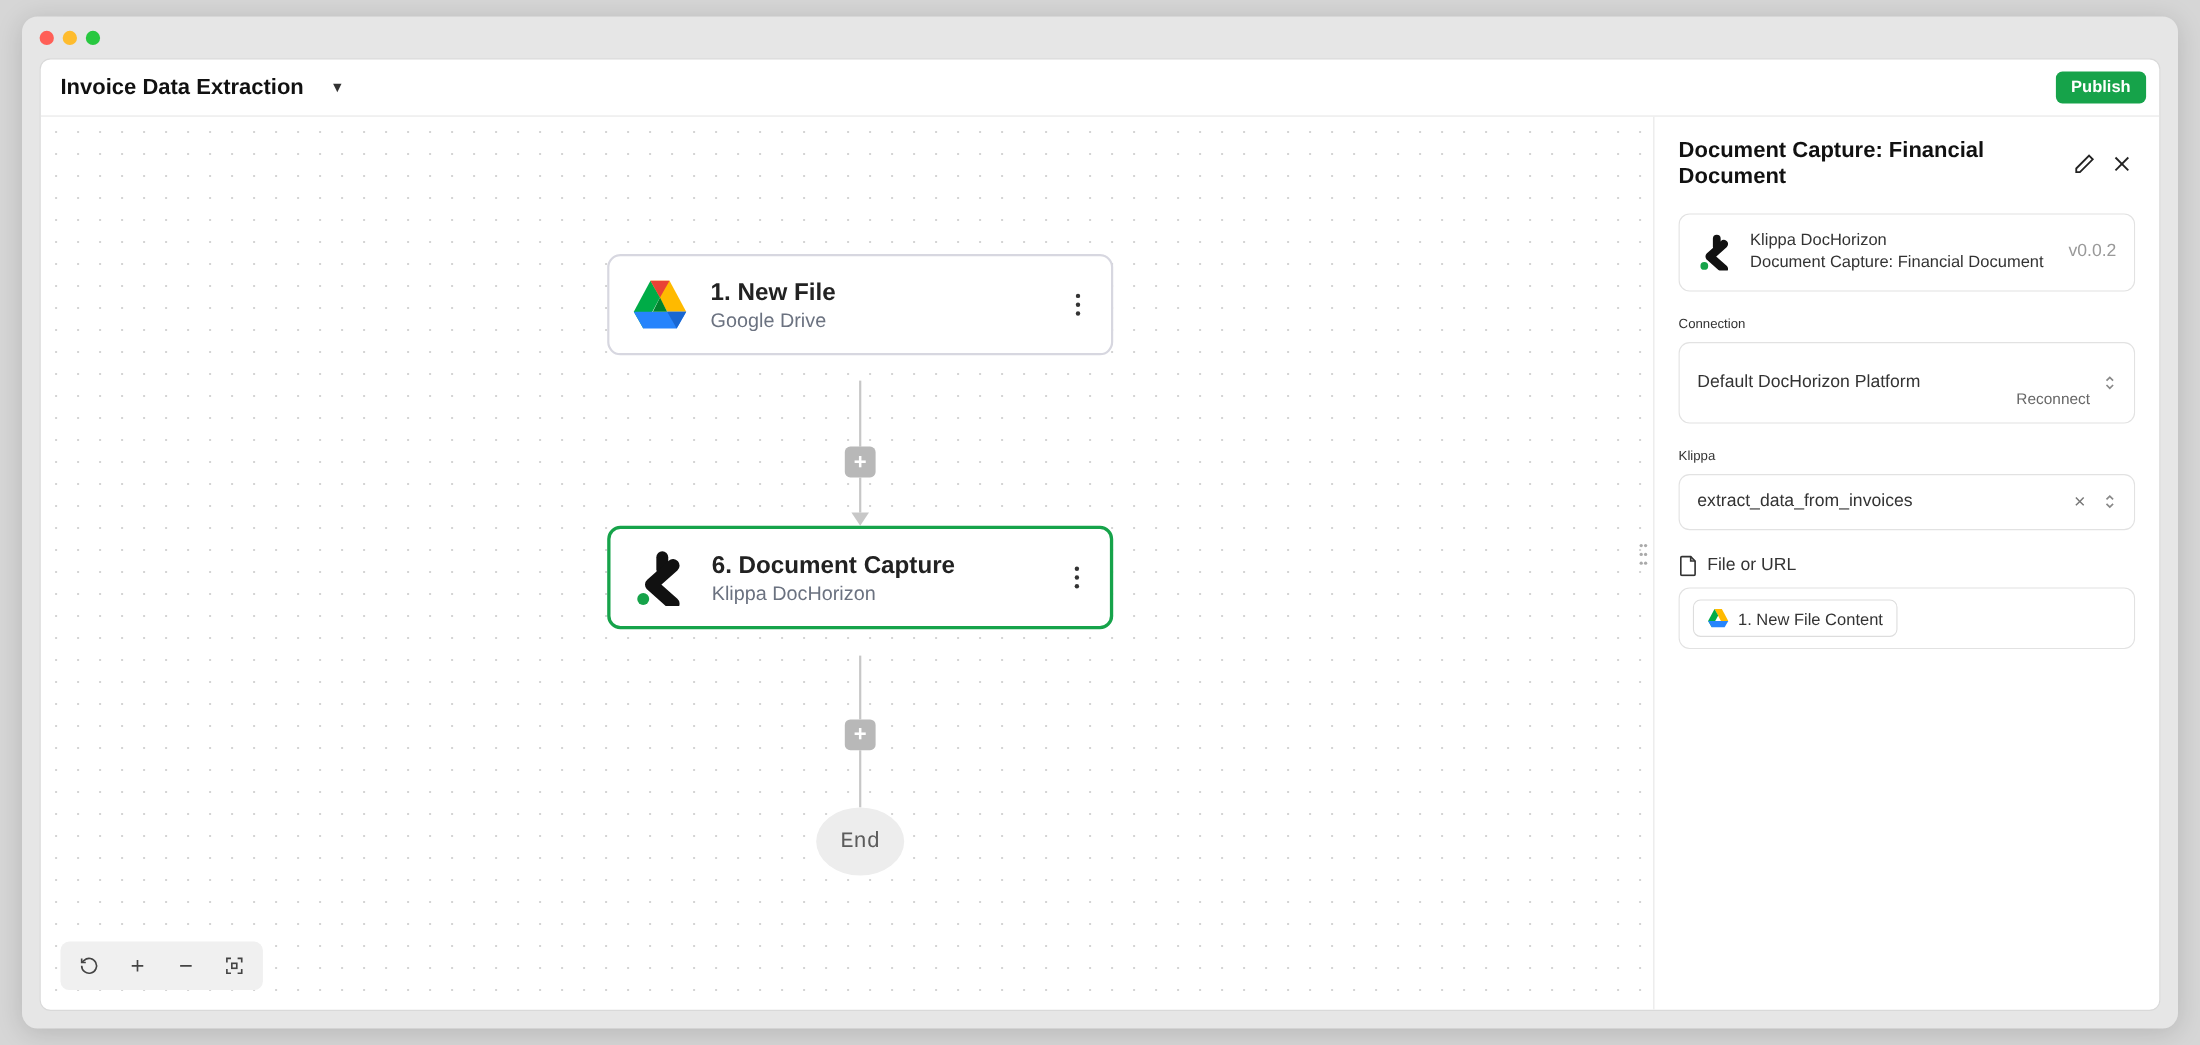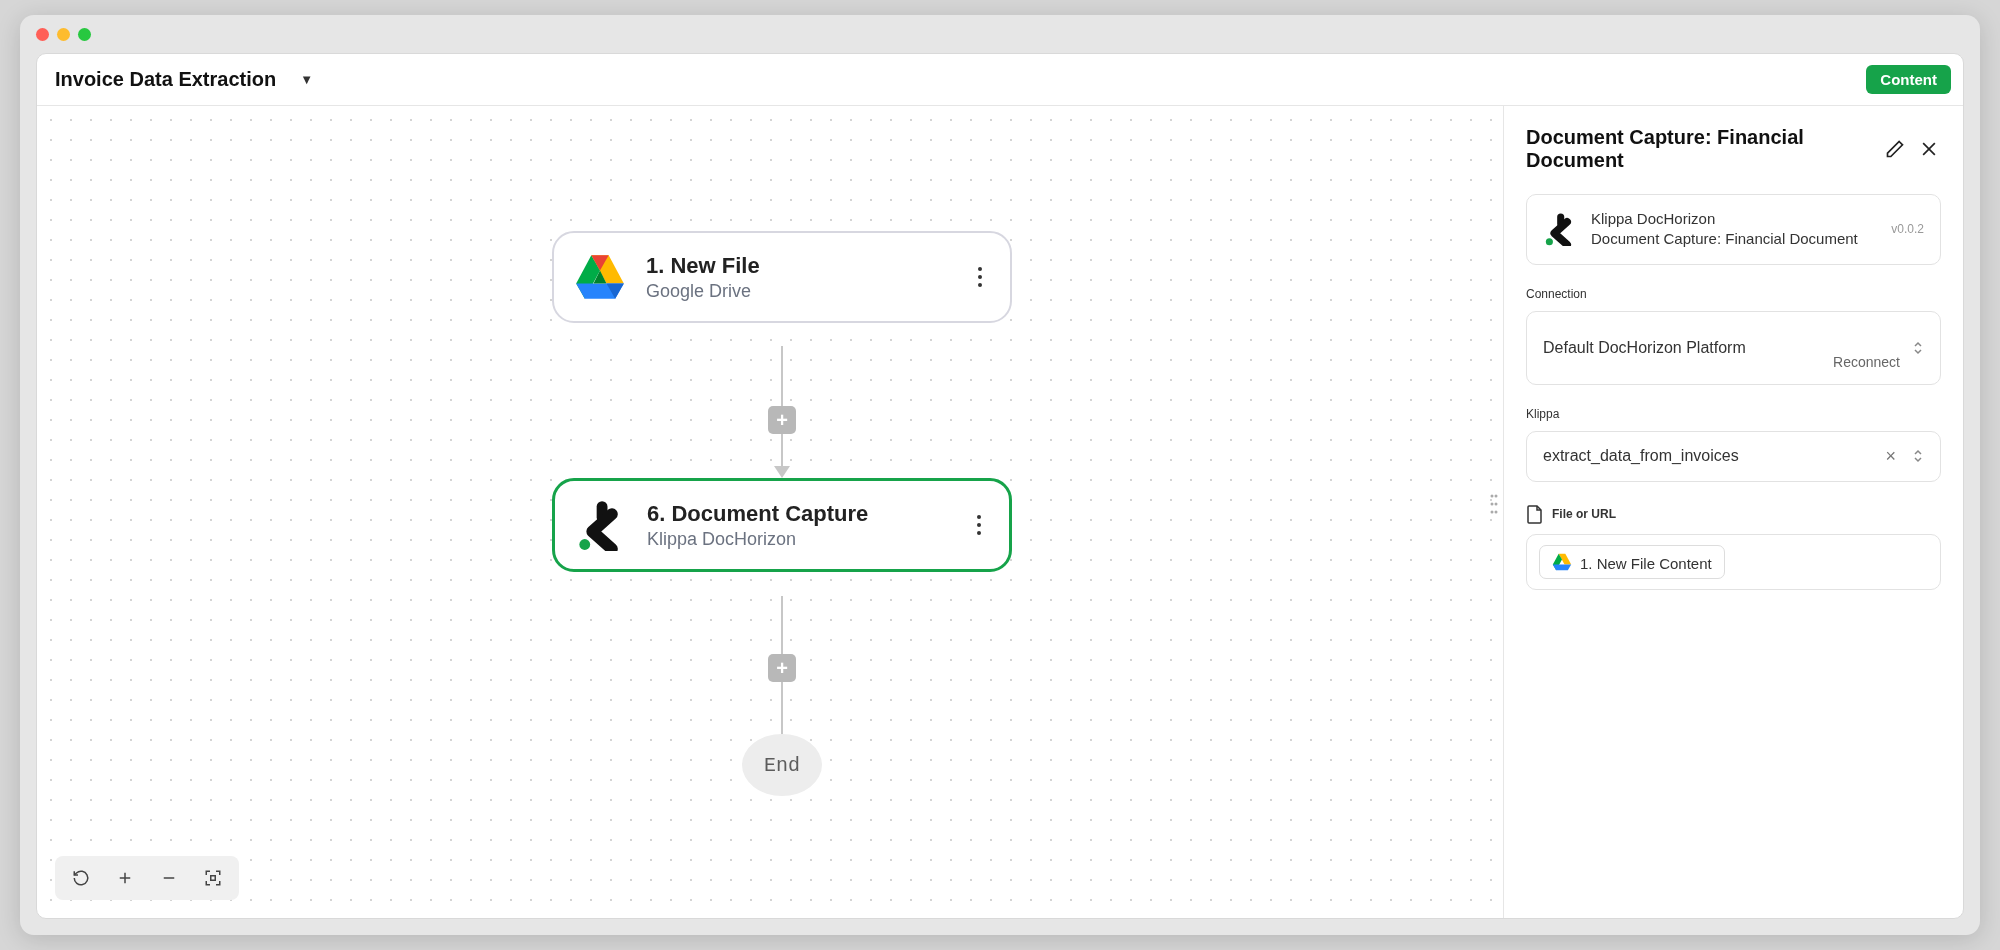--- a/index.html
+++ b/index.html
@@ -84,21 +84,21 @@
   position: relative;
   background-image: radial-gradient(#d4d4d4 1px, transparent 1px);
   background-size: 20px 20px;
   background-position: 4px 4px;
 }
 .node {
   position: absolute;
   width: 460px;
   background: #fff;
   border: 2px solid #d7d7e0;
-  border-radius: 22px;
+  border-radius: 12px;
   padding: 18px 20px;
   display: flex;
   align-items: center;
   gap: 20px;
 }
 .node.selected {
   border: 3px solid #16a34a;
 }
 .node-icon { width: 52px; height: 52px; flex-shrink: 0; }
 .node-text { flex: 1; }
@@ -212,40 +212,40 @@
 .sb-card {
   border: 1px solid #e2e2e2;
   border-radius: 10px;
   padding: 14px 16px;
   display: flex;
   align-items: center;
   gap: 14px;
 }
 .sb-card-icon { width: 34px; height: 34px; flex-shrink: 0; }
 .sb-card-text { flex: 1; font-size: 15px; color: #333; line-height: 1.35; }
-.sb-card-version { font-size: 12px; color: #999; }
+.sb-card-version { font-size: 16px; color: #999; }
 
 .sb-label { font-size: 12px; color: #333; font-weight: 500; margin-bottom: 10px; }
 .sb-field {
   border: 1px solid #e2e2e2;
   border-radius: 10px;
   padding: 14px 16px;
   display: flex;
   align-items: center;
   gap: 12px;
   font-size: 16px;
   color: #333;
 }
 .sb-field .grow { flex:1; }
 .sb-field .action { color:#666; font-size:14px; cursor:pointer;margin-top:28px; }
 .sb-field .chev { color:#888; cursor:pointer; display:flex; flex-direction:column; gap:0; line-height:6px; font-size:10px; }
 
 .sb-section { display:flex; flex-direction:column; }
 
-.sb-file-label { display:flex; align-items:center; gap:8px; font-size:12px; color:#333; margin-bottom:10px;font-weight:bold; }
+.sb-file-label { display:flex; align-items:center; gap:8px; font-size:16px; color:#333; margin-bottom:10px; }
 
 .chip {
   display: inline-flex;
   align-items: flex-end;
   gap: 8px;
   border: 1px solid #ddd;
   border-radius: 7px;
   padding: 6px 12px;
   font-size: 15px;
   color: #333;
@@ -263,21 +263,21 @@
     <div class="tl-dot tl-yellow"></div>
     <div class="tl-dot tl-green"></div>
   </div>
 
   <div class="content">
     <div class="header">
       <div class="header-left">
         <span>Invoice Data Extraction</span>
         <span class="dropdown-caret">▼</span>
       </div>
-      <button class="publish-btn">Content</button>
+      <button class="publish-btn">Publish</button>
     </div>
 
     <div class="main">
 
       <div class="canvas">
 
         <div class="node" style="left:515px; top:125px;">
           <svg class="node-icon" viewBox="0 0 48 48">
             <polygon points="16,4 32,4 46,30 30,30" fill="#ffba00"></polygon>
             <polygon points="2,30 16,4 24,18 10,44" fill="#00ac47"></polygon>

